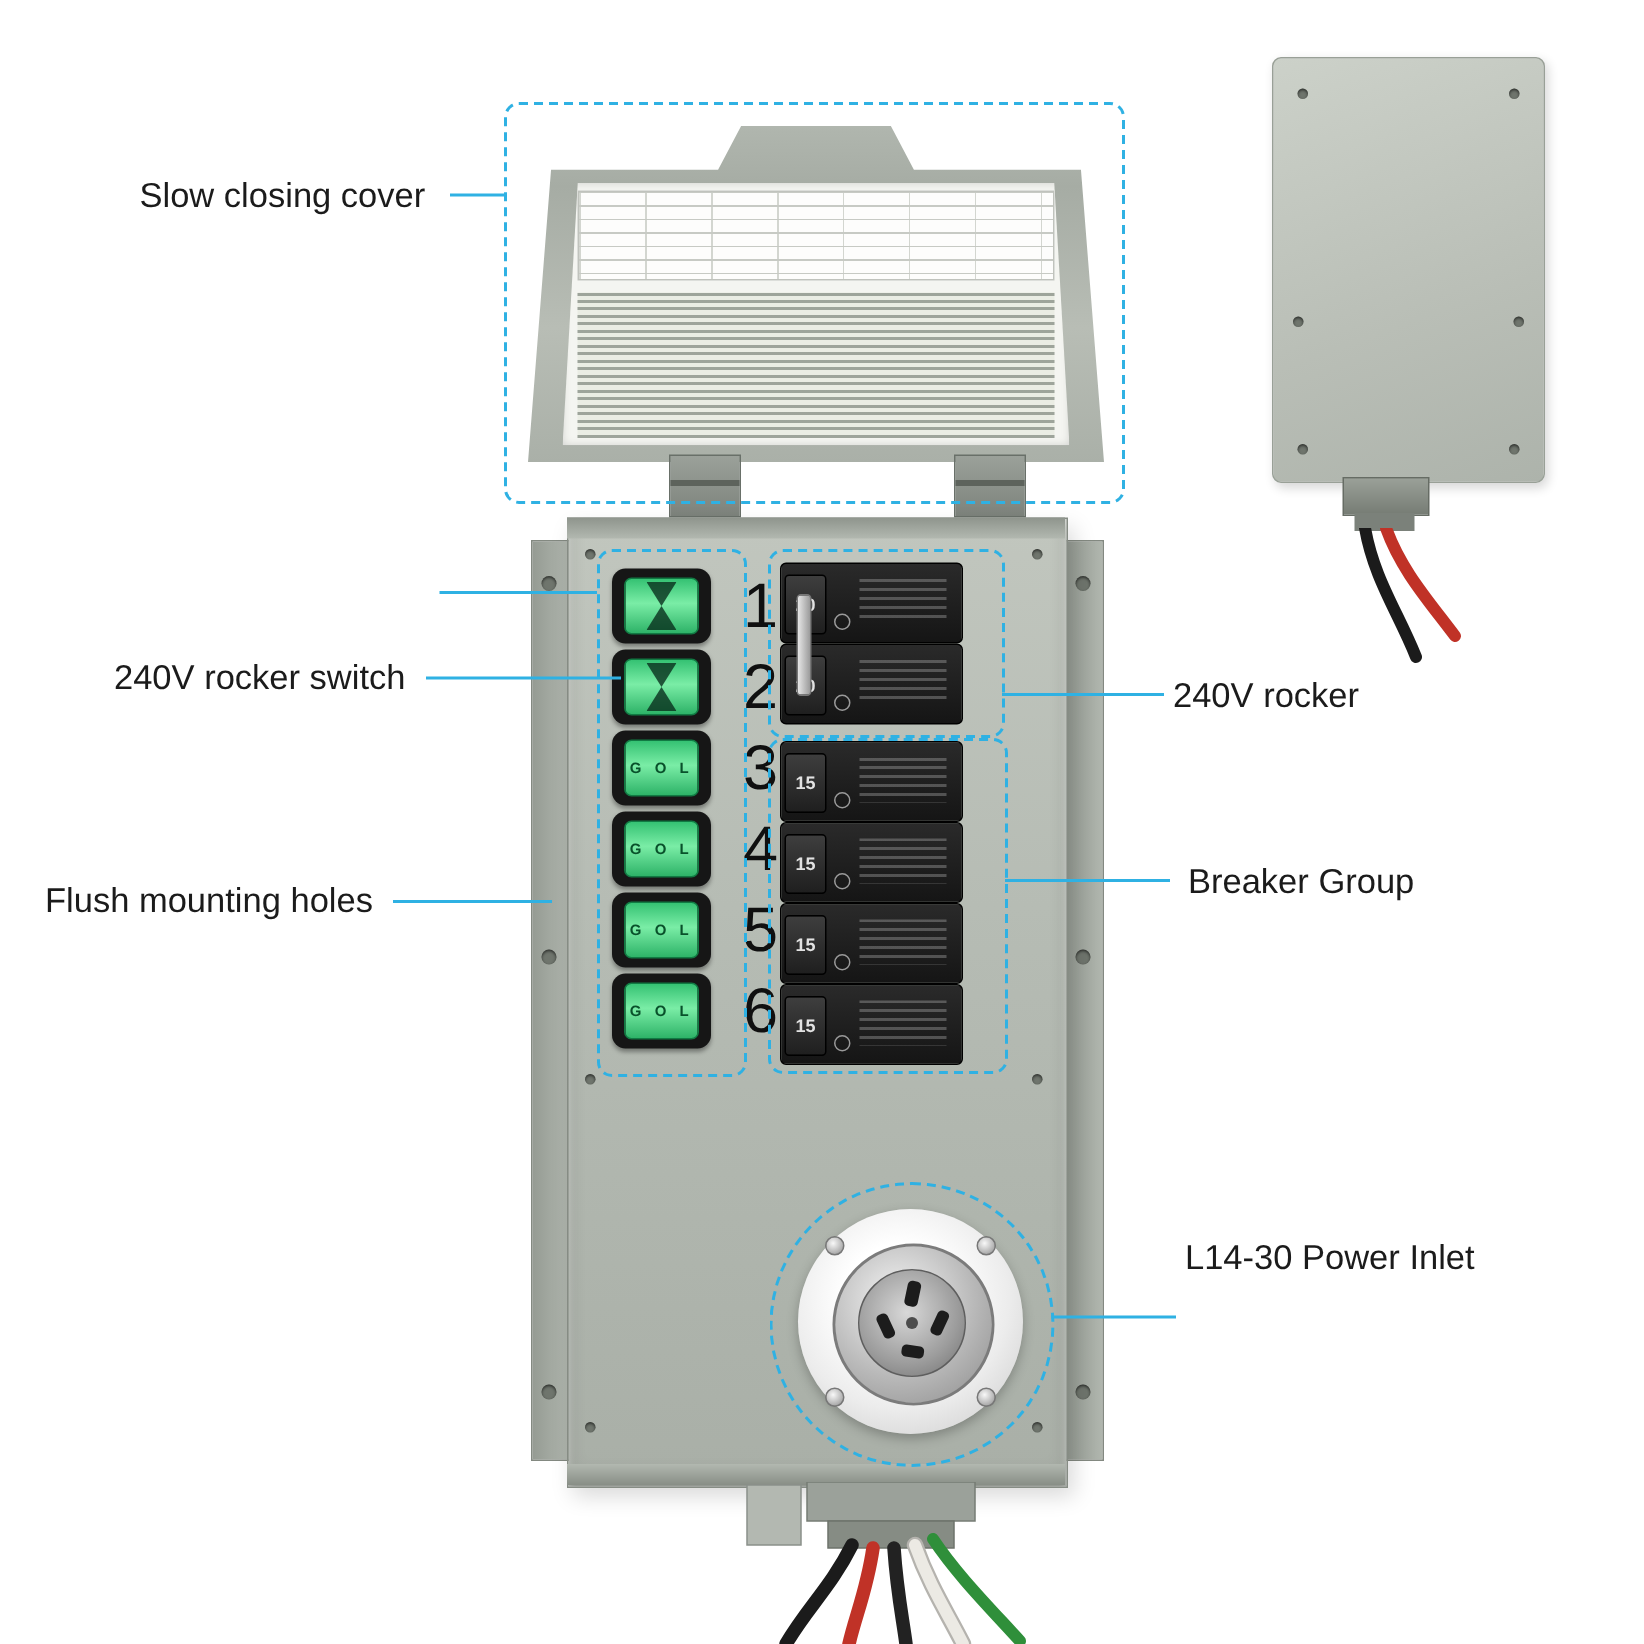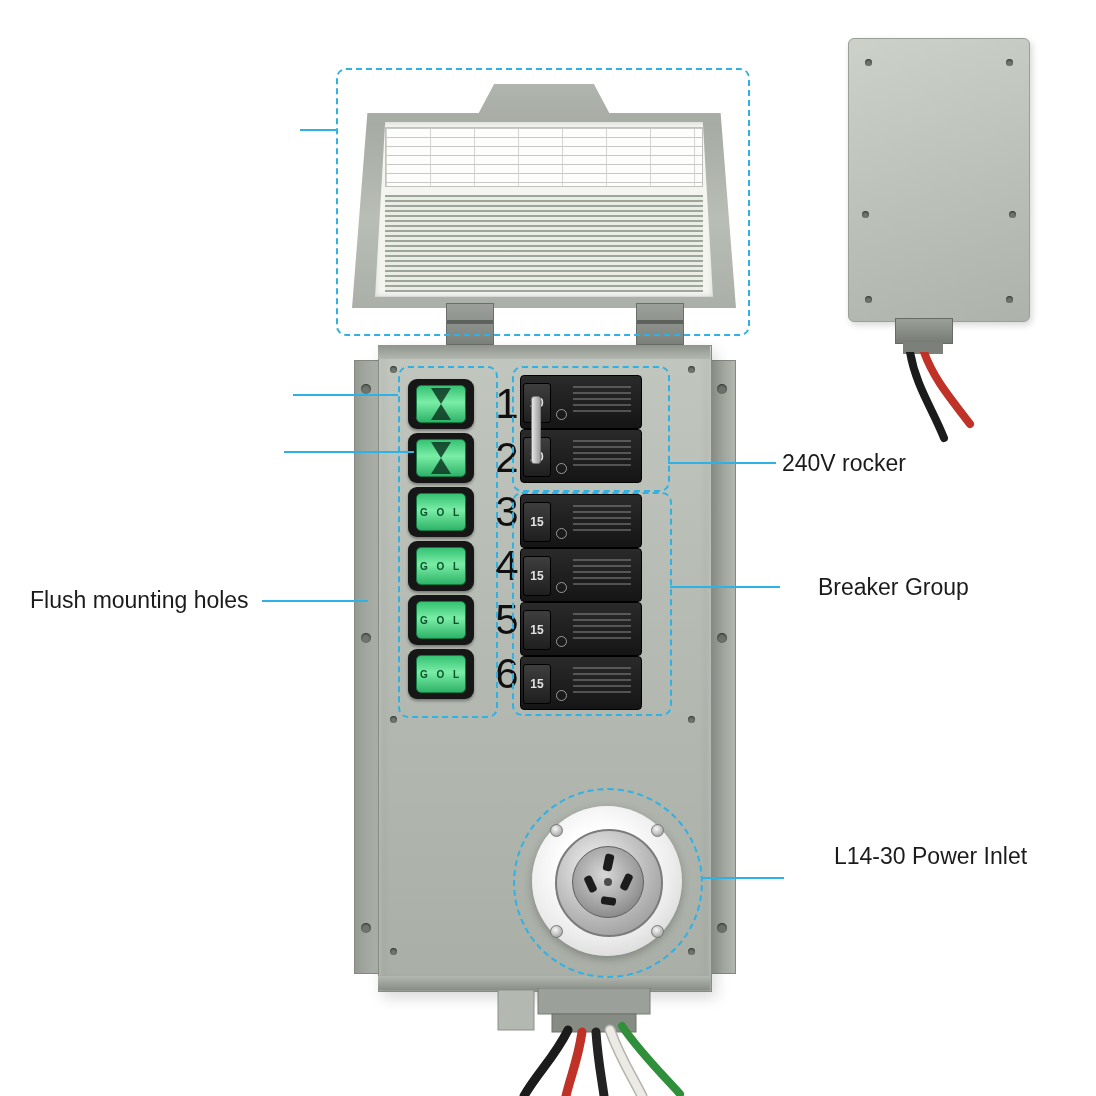--- a/index.html
+++ b/index.html
@@ -253,31 +253,33 @@
     <path d="M 130 42 C 140 70 152 88 162 108" stroke="#eceae4" stroke-width="8" fill="none" stroke-linecap="round"></path>
     <path d="M 142 38 C 158 62 180 84 200 106" stroke="#2f8f3a" stroke-width="8" fill="none" stroke-linecap="round"></path>
   </svg>
 
   <div class="dash-box" style="left:336px;top:68px;width:410px;height:264px;"></div>
   <div class="dash-box" style="left:398px;top:366px;width:96px;height:348px;"></div>
   <div class="dash-box" style="left:512px;top:366px;width:154px;height:122px;"></div>
   <div class="dash-box" style="left:512px;top:492px;width:156px;height:220px;"></div>
   <div class="dash-circle" style="left:513px;top:788px;width:186px;height:186px;"></div>
 
+  <div class="callout" style="left:93px;top:117px;">Slow closing cover</div>
   <div class="cline" style="left:300px;top:129px;width:38px;"></div>
 
   <div class="cline" style="left:293px;top:394px;width:105px;"></div>
 
+  <div class="callout" style="left:76px;top:438px;">240V rocker switch</div>
   <div class="cline" style="left:284px;top:451px;width:130px;"></div>
 
   <div class="callout" style="left:30px;top:587px;">Flush mounting holes</div>
   <div class="cline" style="left:262px;top:600px;width:106px;"></div>
 
   <div class="cline" style="left:668px;top:462px;width:108px;"></div>
   <div class="callout" style="left:782px;top:450px;">240V rocker</div>
 
   <div class="cline" style="left:670px;top:586px;width:110px;"></div>
-  <div class="callout" style="left:818px;top:574px;">Breaker Group</div>
+  <div class="callout" style="left:792px;top:574px;">Breaker Group</div>
 
   <div class="cline" style="left:701px;top:877px;width:83px;"></div>
-  <div class="callout" style="left:790px;top:843px;margin-left:44px;">L14-30 Power Inlet</div>
+  <div class="callout" style="left:790px;top:825px;">L14-30 Power Inlet</div>
 
 </div>
 
 </body></html>

